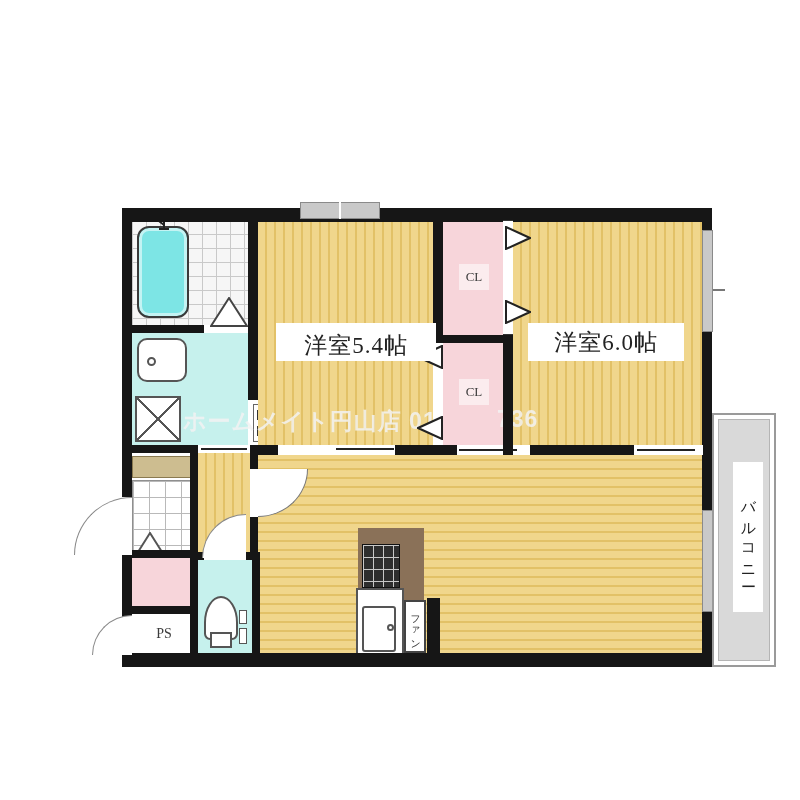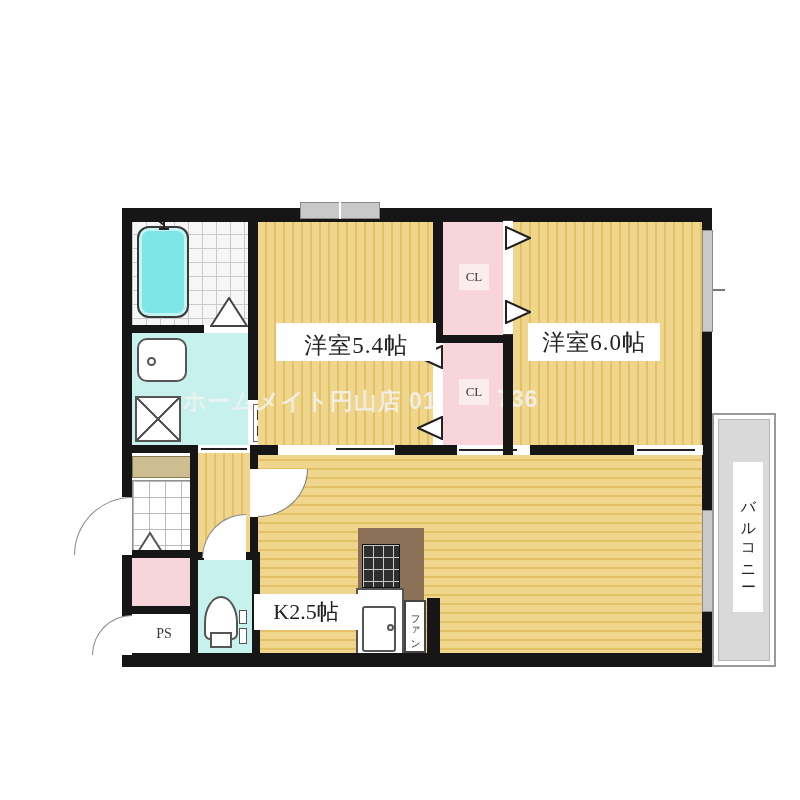--- a/index.html
+++ b/index.html
@@ -27,21 +27,21 @@
   .win{background:#c9c9c9;border:1px solid #8a8a8a;}
   .tick{background:#777777;}
   .doorline{background:#222222;}
   .fixture{background:#ffffff;border:2px solid #555555;}
   .xpan{background-image:linear-gradient(to top right,transparent calc(50% - 1px),#555 calc(50% - 1px) calc(50% + 1px),transparent calc(50% + 1px)),
                         linear-gradient(to bottom right,transparent calc(50% - 1px),#555 calc(50% - 1px) calc(50% + 1px),transparent calc(50% + 1px));}
   .hatch{background:repeating-linear-gradient(45deg,#444 0 2px,transparent 2px 7px);border:1px solid #444;background-color:#fff;}
   .arc-tl{background:#fff;border:1px solid #888;border-right:none;border-bottom:none;border-radius:100% 0 0 0;}
   .arc-br{background:#fff;border:1px solid #777;border-top:none;border-left:none;border-radius:0 0 100% 0;}
   .wm{position:absolute;color:rgba(242,242,242,0.85);font-family:"Liberation Sans","DejaVu Sans",sans-serif;
-      font-size:23px;font-weight:bold;letter-spacing:1px;}
+      font-size:23px;font-weight:bold;letter-spacing:1px;margin-top:20px;}
 </style>
 </head>
 <body>
 
 <div class="canvas">
 
   <div class="abs tile" style="left:132px;top:220px;width:116px;height:105px;"></div>
   <div class="abs" style="left:137px;top:226px;width:52px;height:92px;background:#7de5e5;border:2px solid #3a3a3a;border-radius:12px;box-shadow:inset 0 0 0 3px rgba(255,255,255,0.55);"></div>
   <svg class="abs" style="left:152px;top:216px;" width="22" height="16" viewBox="0 0 22 16">
       <path d="M3 2 L12 9 M12 2 L12 12 M7 13 L17 13" stroke="#222" stroke-width="2" fill="none"></path>
@@ -165,25 +165,22 @@
     </div>
 
   <div class="abs whitegap" style="left:122px;top:497px;width:10px;height:57px;"></div>
   <div class="abs arc-tl" style="left:74px;top:497px;width:58px;height:58px;"></div>
   <div class="abs whitegap" style="left:122px;top:617px;width:10px;height:36px;"></div>
   <div class="abs arc-tl" style="left:92px;top:615px;width:40px;height:40px;"></div>
 
   <div class="abs lbl" style="left:276px;top:323px;width:160px;height:38px;font-size:23px;letter-spacing:1px;align-items:flex-end;">
       <span>洋室5.4帖</span>
     </div>
-  <div class="abs lbl" style="left:528px;top:323px;width:132px;height:38px;font-size:23px;letter-spacing:1px;">
+  <div class="abs lbl" style="left:528px;top:323px;width:156px;height:38px;font-size:23px;letter-spacing:1px;">
       <span>洋室6.0帖</span>
-    </div>
-  <div class="abs lbl" style="left:254px;top:594px;width:104px;height:36px;font-size:22px;">
-      <span>K2.5帖</span>
     </div>
   <div class="abs sml" style="left:459px;top:264px;width:30px;height:26px;font-size:13px;background:rgba(255,255,255,0.55);">
       <span>CL</span>
     </div>
   <div class="abs sml" style="left:459px;top:379px;width:30px;height:26px;font-size:13px;background:rgba(255,255,255,0.55);">
       <span>CL</span>
     </div>
   <div class="abs sml" style="left:132px;top:614px;width:64px;height:39px;font-size:14px;">
       <span>PS</span>
     </div>

